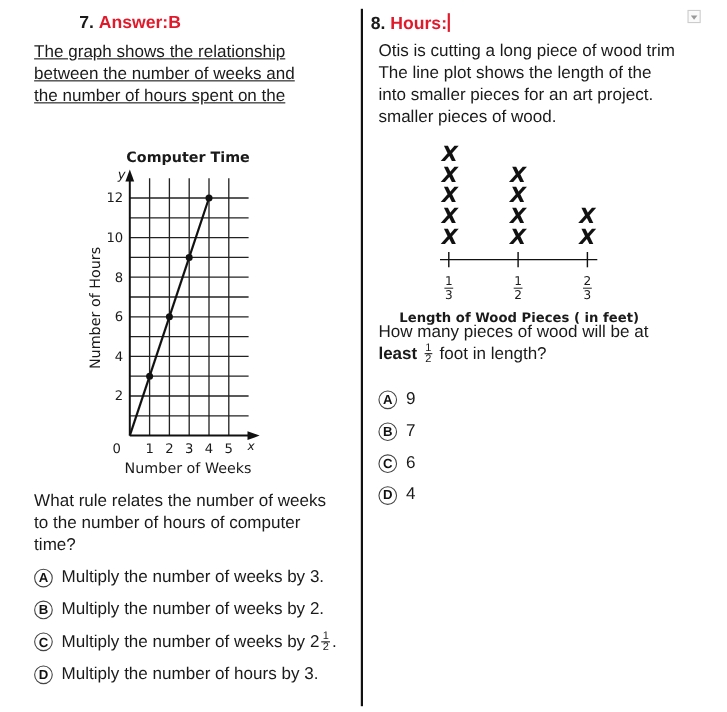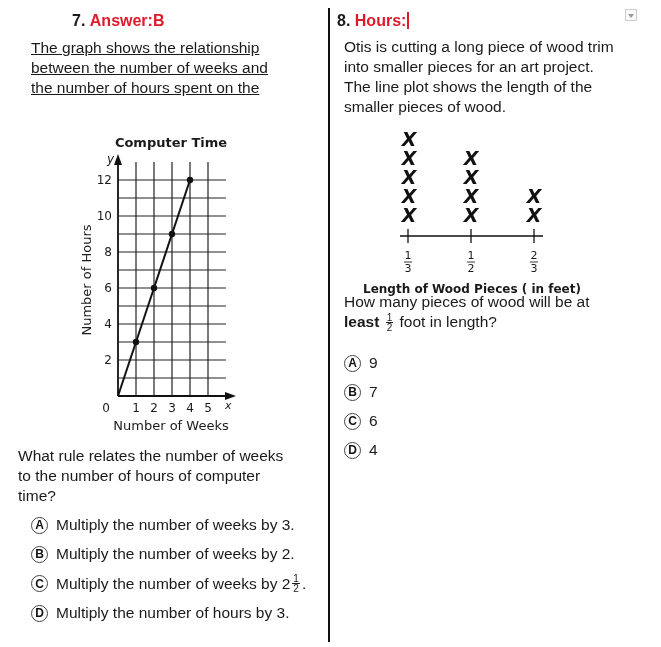--- a/index.html
+++ b/index.html
@@ -84,21 +84,21 @@
   <text x="101" y="302" font-size="13" text-anchor="middle" fill="#1a1a1a">Number of Weeks</text>
   <text transform="translate(21,152) rotate(-90)" font-size="13" text-anchor="middle" fill="#1a1a1a">Number of Hours</text>
 
   <line x1="48" y1="268" x2="120" y2="52" stroke="#111" stroke-width="2"></line>
   <circle cx="66" cy="214" r="3.2" fill="#111"></circle>
   <circle cx="84" cy="160" r="3.2" fill="#111"></circle>
   <circle cx="102" cy="106" r="3.2" fill="#111"></circle>
   <circle cx="120" cy="52" r="3.2" fill="#111"></circle>
 </svg>
 
-<div class="abs para" style="left:18px; top:446px; width:295px;">
+<div class="abs para" style="left:31px; top:446px; width:295px;">
   <div>What rule relates the number of weeks</div>
   <div>to the number of hours of computer</div>
   <div>time?</div>
 </div>
 
 <div class="choice" style="left:31px; top:516px;">
   <span class="bubble">A</span>
   <span>Multiply the number of weeks by 3.</span>
 </div>
 <div class="choice" style="left:31px; top:545px;">
@@ -122,22 +122,22 @@
 <div class="divider"></div>
 
 <div class="abs" style="left:337px; top:12px;">
   <span class="qnum">8.</span>
   <span class="ans">Hours:</span><span class="cursor"></span>
 </div>
 <div class="dropdown"></div>
 
 <div class="abs para" style="left:344px; top:37px; width:310px;">
   <div>Otis is cutting a long piece of wood trim</div>
+  <div>The line plot shows the length of the</div>
   <div>into smaller pieces for an art project.</div>
-  <div>The line plot shows the length of the</div>
   <div>smaller pieces of wood.</div>
 </div>
 
 <svg class="abs" style="left:360px; top:125px;" width="230" height="175">
   <g font-size="19" font-weight="bold" font-style="italic" fill="#111" text-anchor="middle">
     <text x="49" y="21">X</text>
     <text x="49" y="40">X</text>
     <text x="49" y="59">X</text>
     <text x="49" y="78">X</text>
     <text x="49" y="97">X</text>

